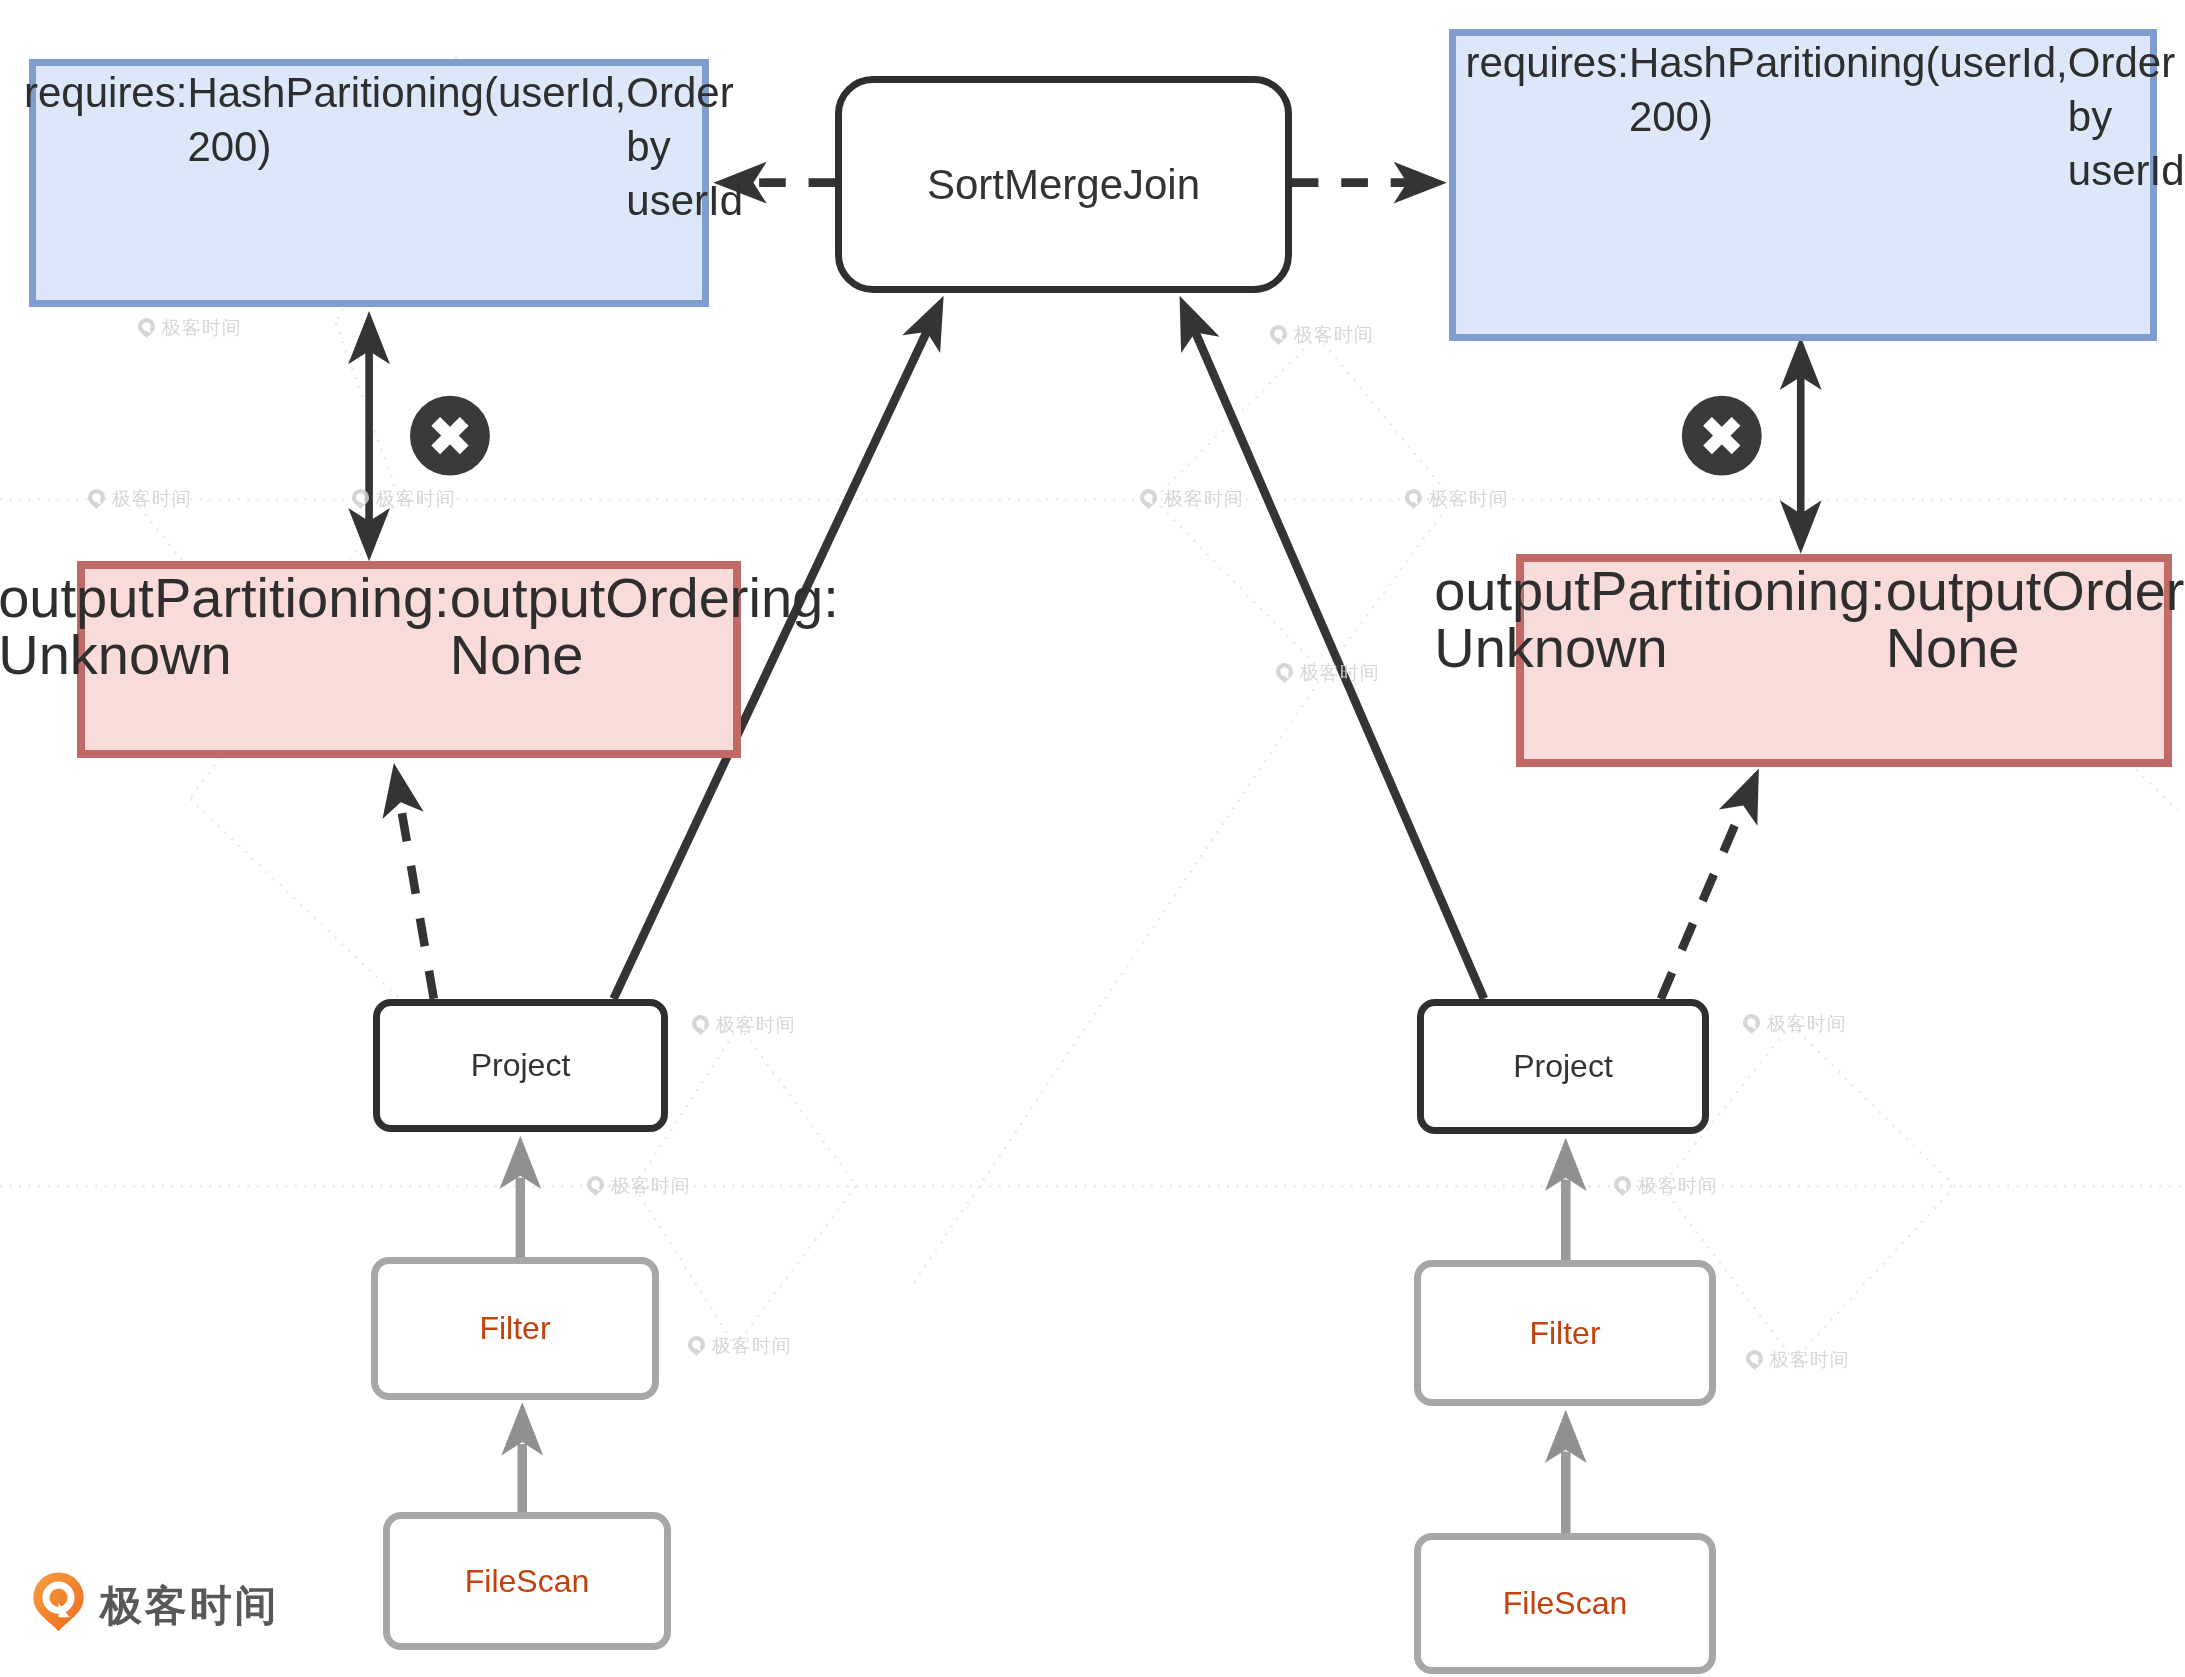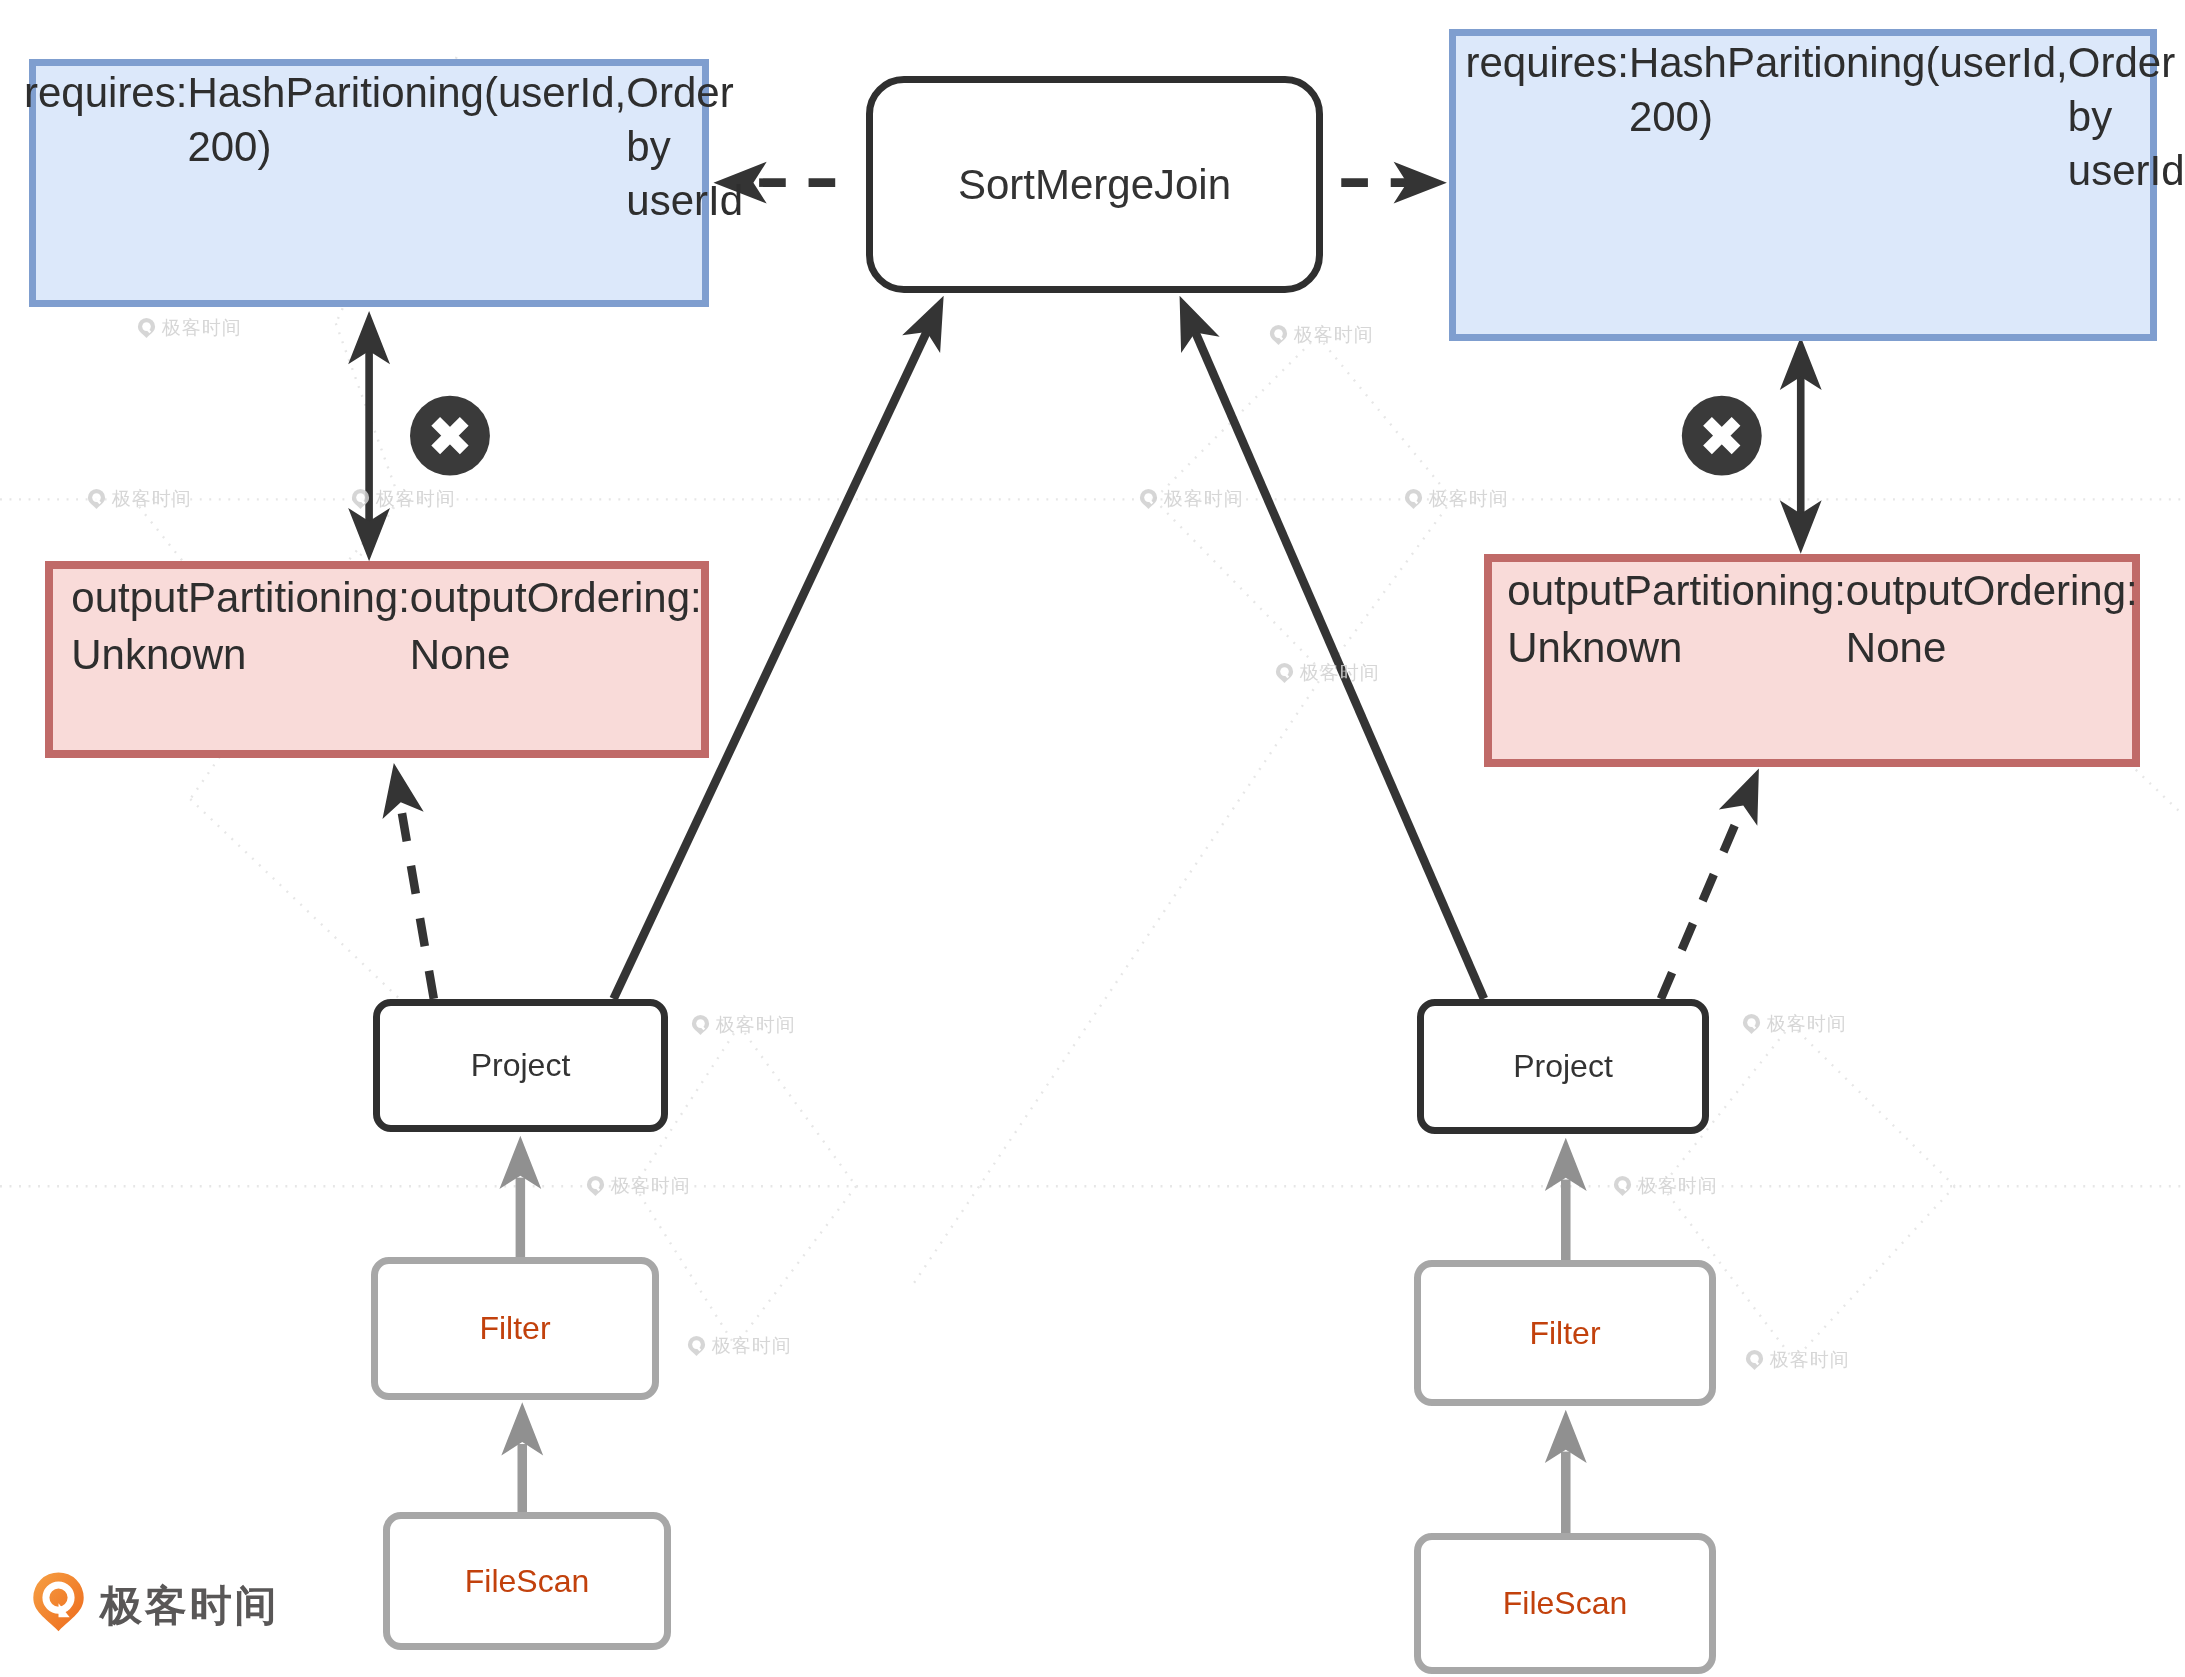--- a/index.html
+++ b/index.html
@@ -2,21 +2,21 @@
 <html style="font-size:15px"><head>
 <meta charset="utf-8">
 <style>
   html,body{margin:0;padding:0;background:#ffffff;}
   .stage{position:relative;width:2186px;height:1678px;background:#ffffff;overflow:hidden;
          font-family:"Liberation Sans", sans-serif;color:#2e2e2e;}
   .stage *{box-sizing:border-box;}
   svg.layer{position:absolute;left:0;top:0;z-index:1;}
   .box{position:absolute;z-index:2;display:flex;flex-direction:row;justify-content:center;}
   .req{background:#dce8fa;border:7.6px solid #7f9ecf;font-size:42px;line-height:54px;}
-  .out{background:#f9dbd9;border:8.6px solid #c06a68;font-size:42px;line-height:57px;}
+  .out{background:#f9dbd9;border:8.6px solid #c06a68;font-size:56px;line-height:57px;margin-left:32px;}
   .node{background:#ffffff;border:7.6px solid #2f2f2f;border-radius:18px;align-items:center;
         font-size:32px;font-weight:400;color:#333;}
   .node.gray{border-color:#a7a7a7;color:#c2410c;}
   .wm{position:absolute;z-index:1;display:flex;align-items:center;gap:4.8px;color:#d0d0d0;
       font-size:19px;letter-spacing:1px;opacity:.85;white-space:nowrap;}
   .wm svg{display:block;}
   .logo{position:absolute;left:28.5px;top:1571px;z-index:3;display:flex;align-items:center;gap:12.4px;}
   .logo .txt{font-size:42px;font-weight:700;color:#595757;letter-spacing:2.9px;}
 </style>
 </head>
@@ -254,21 +254,21 @@
   <div class="box out" style="left:45px;top:561px;width:664px;height:197px;padding-left:19px;">
     <div>outputPartitioning: Unknown</div>
     <div>outputOrdering: None</div>
   </div>
 
   <div class="box out" style="left:1484px;top:554px;width:656px;height:213px;padding-left:21px;">
     <div>outputPartitioning: Unknown</div>
     <div>outputOrdering: None</div>
   </div>
 
-  <div class="box node" style="left:866px;top:76px;width:457px;height:217px;border-radius:38px;font-size:42px;">
+  <div class="box node" style="left:835px;top:76px;width:457px;height:217px;border-radius:38px;font-size:42px;">
     <div>SortMergeJoin</div>
   </div>
 
   <div class="box node" style="left:373px;top:999px;width:295px;height:133px;">
     <div>Project</div>
   </div>
   <div class="box node" style="left:1417px;top:999px;width:292px;height:135px;">
     <div>Project</div>
   </div>
 

